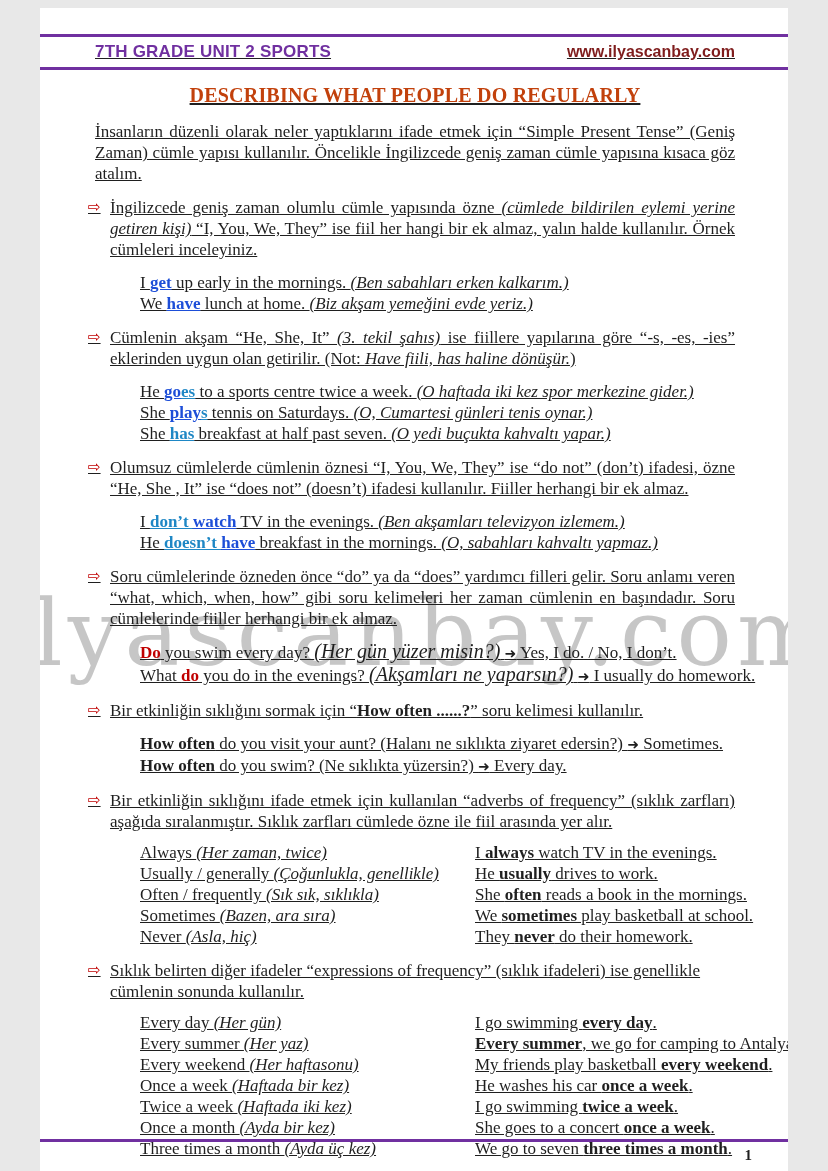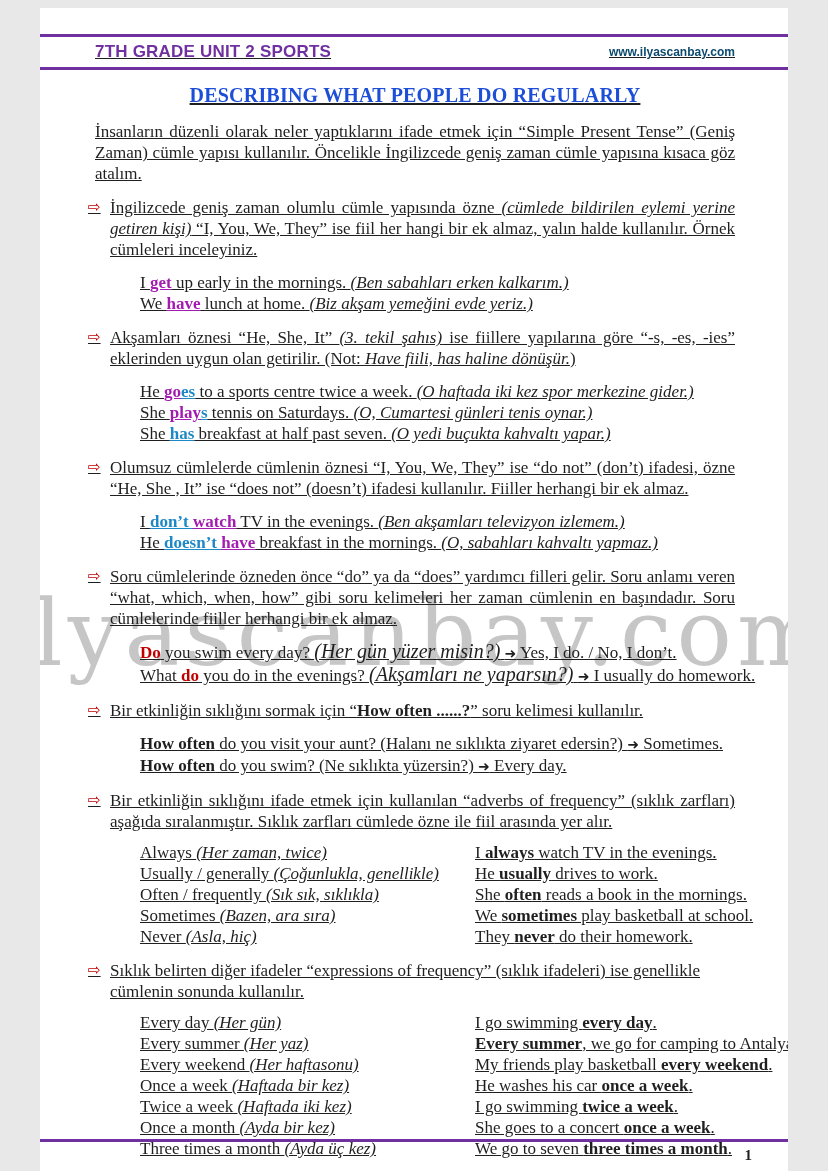--- a/index.html
+++ b/index.html
@@ -15,41 +15,41 @@
   }
   .top-rule{margin-top:26px;height:3px;background:#7030A0;}
   .header{
     height:30px;
     display:flex;justify-content:space-between;align-items:center;
     padding:0 53px 0 55px;
     font-family:"Liberation Sans","DejaVu Sans",sans-serif;
     font-weight:bold;
   }
   .hdr-title{font-size:17px;color:#7030A0;letter-spacing:0.2px;}
-  .hdr-site{font-size:12px;color:#0c4a6e;}
+  .hdr-site{font-size:16px;color:#7f1d1d;}
   .header-rule{height:3px;background:#7030A0;}
 
   .watermark{
     position:absolute;
     top:580px;left:50%;transform:translateX(-50%);
     font-family:"DejaVu Serif","Liberation Serif",serif;
     font-size:92px;line-height:1;
     letter-spacing:5px;
     color:#8a8a8a;opacity:0.48;
     white-space:nowrap;
     z-index:0;
     pointer-events:none;
   }
 
   .content{position:relative;z-index:1;padding:0 53px 0 55px;font-size:17px;line-height:21px;}
   .doc-title{
     margin:12px 0 0 0;
     text-align:center;
     font-size:20px;line-height:26px;
-    font-weight:bold;color:#1d4ed8;
+    font-weight:bold;color:#c2410c;
     letter-spacing:0.2px;
   }
   .intro{margin:13px 0 0 0;}
   .just{text-align:justify;}
 
   .sec{display:flex;margin:13px 0 0 0;margin-left:-7px;}
   .bullet-arrow{
     flex:none;width:22px;
     font-family:"DejaVu Sans",sans-serif;
     color:#C00000;font-size:15px;line-height:21px;
@@ -63,21 +63,21 @@
   .tbl-row{display:flex;line-height:21px;}
   .tbl-left{flex:none;width:335px;white-space:nowrap;}
   .tbl-right{flex:1;white-space:nowrap;}
 
   
   .sg-p{}
   .sg-i{font-style:italic;}
   .sg-si{font-style:italic;font-size:20px;}
   .sg-b{font-weight:bold;}
   .sg-rb{font-weight:bold;color:#C00000;}
-  .sg-rv{font-weight:bold;color:#a21caf;text-decoration:underline;}
+  .sg-rv{font-weight:bold;color:#1d4ed8;text-decoration:underline;}
   .sg-bv{font-weight:bold;color:#1E87C5;text-decoration:underline;}
   .sg-ar{font-family:"DejaVu Sans",sans-serif;font-size:14px;font-weight:bold;}
 
   .bottom-rule{position:absolute;left:0;right:0;top:1131px;height:3px;background:#7030A0;}
   .page-num{
     position:absolute;top:1139px;right:36px;
     font-weight:bold;font-size:15px;
   }
 </style>
 </head>
@@ -106,21 +106,21 @@
       <span class="bullet-arrow">⇨</span>
       <div class="sec-text just"><span class="sg-p">İngilizcede geniş zaman olumlu cümle yapısında özne </span><span class="sg-i">(cümlede bildirilen eylemi yerine getiren kişi)</span><span class="sg-p"> “I, You, We, They” ise fiil her hangi bir ek almaz, yalın halde kullanılır. Örnek cümleleri inceleyiniz.</span></div>
     </div>
     <div class="examples">
         <div class="ex-line"><span class="sg-p">I </span><span class="sg-rv">get</span><span class="sg-p"> up early in the mornings. </span><span class="sg-i">(Ben sabahları erken kalkarım.)</span></div>
         <div class="ex-line"><span class="sg-p">We </span><span class="sg-rv">have</span><span class="sg-p"> lunch at home. </span><span class="sg-i">(Biz akşam yemeğini evde yeriz.)</span></div>
       </div>
 
     <div class="sec">
       <span class="bullet-arrow">⇨</span>
-      <div class="sec-text just"><span class="sg-p">Akşamları öznesi “He, She, It” </span><span class="sg-i">(3. tekil şahıs)</span><span class="sg-p"> ise fiillere yapılarına göre “-s, -es, -ies” eklerinden uygun olan getirilir. (Not: </span><span class="sg-i">Have fiili, has haline dönüşür.</span><span class="sg-p">)</span></div>
+      <div class="sec-text just"><span class="sg-p">Cümlenin akşam “He, She, It” </span><span class="sg-i">(3. tekil şahıs)</span><span class="sg-p"> ise fiillere yapılarına göre “-s, -es, -ies” eklerinden uygun olan getirilir. (Not: </span><span class="sg-i">Have fiili, has haline dönüşür.</span><span class="sg-p">)</span></div>
     </div>
     <div class="examples">
         <div class="ex-line"><span class="sg-p">He </span><span class="sg-rv">go</span><span class="sg-bv">es</span><span class="sg-p"> to a sports centre twice a week. </span><span class="sg-i">(O haftada iki kez spor merkezine gider.)</span></div>
         <div class="ex-line"><span class="sg-p">She </span><span class="sg-rv">play</span><span class="sg-bv">s</span><span class="sg-p"> tennis on Saturdays. </span><span class="sg-i">(O, Cumartesi günleri tenis oynar.)</span></div>
         <div class="ex-line"><span class="sg-p">She </span><span class="sg-bv">has</span><span class="sg-p"> breakfast at half past seven. </span><span class="sg-i">(O yedi buçukta kahvaltı yapar.)</span></div>
       </div>
 
     <div class="sec">
       <span class="bullet-arrow">⇨</span>
       <div class="sec-text just"><span class="sg-p">Olumsuz cümlelerde cümlenin öznesi “I, You, We, They” ise “do not” (don’t) ifadesi, özne “He, She , It” ise “does not” (doesn’t)  ifadesi kullanılır. Fiiller herhangi bir ek almaz.</span></div>

